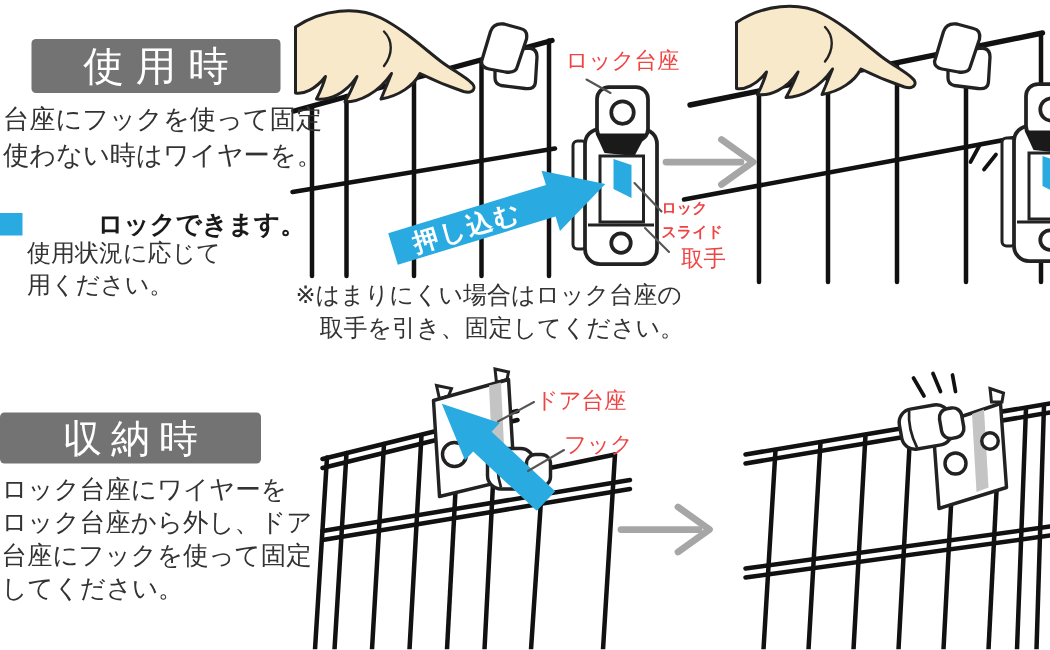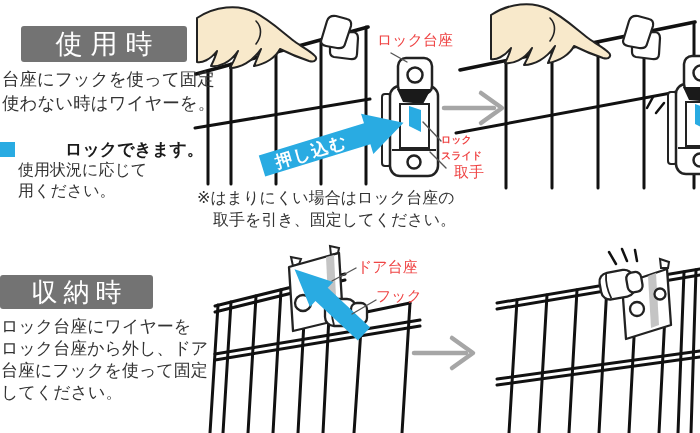--- a/index.html
+++ b/index.html
@@ -2,21 +2,21 @@
 <html><head>
 <meta charset="utf-8">
 <style>
   html,body{margin:0;padding:0;background:#fff;}
   .canvas{position:relative;width:700px;height:433px;background:#fff;overflow:hidden;
           font-family:"Liberation Sans","DejaVu Sans",sans-serif;color:#333;}
   .art{position:absolute;left:0;top:0;width:700px;height:433px;}
   .abs{position:absolute;}
   .badge{background:#737373;color:#fff;font-weight:normal;text-align:center;border-radius:3px;}
   .badge1{left:21px;top:26px;width:166px;height:36px;font-size:27px;line-height:36px;letter-spacing:8px;text-indent:8px;}
-  .badge2{left:0;top:275px;width:153px;height:34px;font-size:26px;line-height:34px;letter-spacing:6px;text-indent:6px;}
+  .badge2{left:0;top:275px;width:174px;height:34px;font-size:26px;line-height:34px;letter-spacing:6px;text-indent:6px;}
   .p1{left:2px;top:68px;font-size:17.5px;line-height:23.5px;}
   .heading{left:0;top:138px;display:flex;align-items:center;}
   .bullet{width:15px;height:15px;background:#29ABE2;margin-right:3px;flex:0 0 auto;}
   .heading-text{font-size:17px;font-weight:bold;color:#1a1a1a;margin-left:47px;}
   .p2{left:18px;top:160px;font-size:16px;line-height:20.5px;}
   .note{left:197px;top:187px;font-size:16px;line-height:22px;}
   .note .l2{padding-left:16px;}
   .p3{left:1px;top:316px;font-size:17px;line-height:22px;}
   .lbl{font-size:15px;color:#ef4444;white-space:nowrap;}
   .lbl-lock-base{left:377px;top:31px;}

